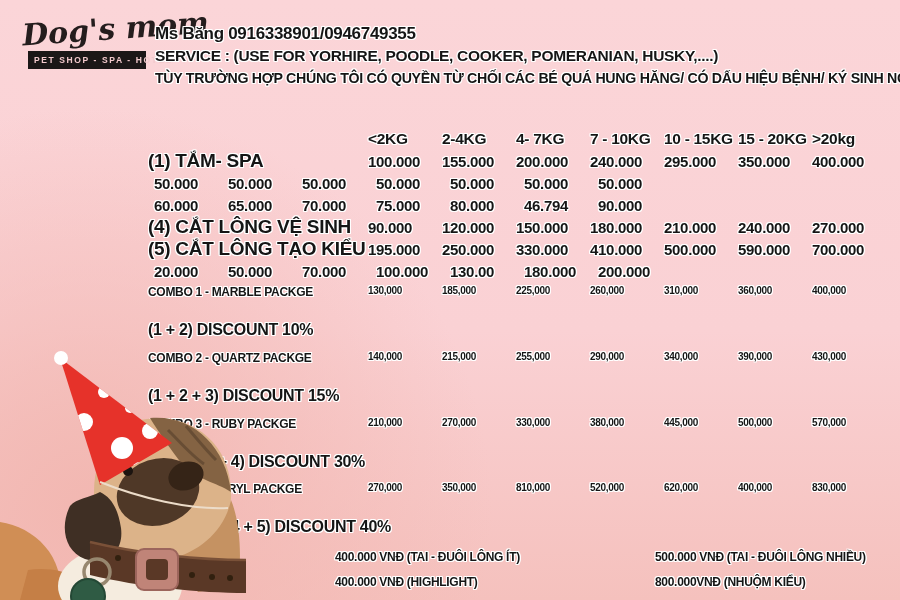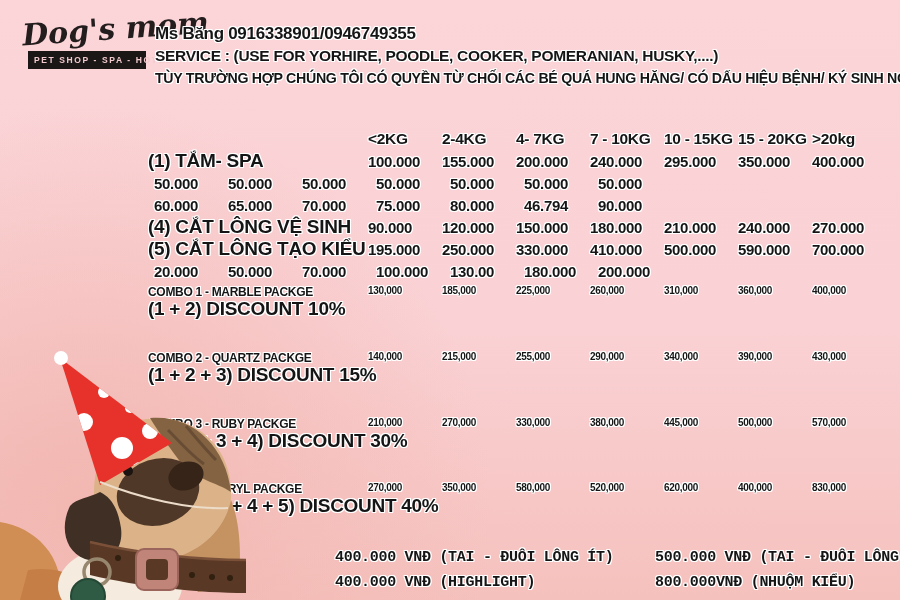--- a/index.html
+++ b/index.html
@@ -36,28 +36,28 @@
   
   .table { position:absolute; left:148px; top:88px;margin-top:40px; }
   .row { display:flex; height:22px; align-items:center; }
   .cell-label { width:214px; font-size:19px; }
   .cell-price { width:74px; padding-left:6px; font-size:15px; }
   .hdr-row .cell-price { font-size:15.5px; }
   
   .combos { position:absolute; left:148px; top:285px; width:740px; }
   .combo { position:absolute; left:0; width:740px; }
   .combo-name { position:absolute; left:0; top:0; font-size:12px; }
-  .combo-detail { position:absolute; left:0; top:13px; font-size:19px; }
+  .combo-detail { position:absolute; left:0; top:36px; font-size:16px; }
   .combo-prices { position:absolute; left:214px; top:0; display:flex; }
   .combo-prices .cell-price { font-size:10px; }
   
   .dye-label { position:absolute; left:148px; top:545px; font-size:15.5px; }
   .dye-left { position:absolute; left:335px; top:545px; }
   .dye-right { position:absolute; left:655px; top:545px; }
-  .dye-line { font-size:15px; line-height:25px;font-family:Liberation Mono, monospace; }
+  .dye-line { font-size:12px; line-height:25px; }
   
   .dog { position:absolute; left:0; top:330px; width:250px; height:270px; }
 </style>
 </head>
 <body>
 
 <div class="poster">
 
   <div class="logo">
     <div class="logo-name">Dog's mom</div>
@@ -189,21 +189,21 @@
         <div class="cell-price outlined">570,000</div>
       </div>
     </div>
 
     <div class="combo" style="top:197px;">
       <div class="combo-name outlined">COMBO 4 - BERYL PACKGE</div>
       <div class="combo-detail outlined">(1 + 2 + 3 + 4 + 5) DISCOUNT 40%</div>
       <div class="combo-prices">
         <div class="cell-price outlined">270,000</div>
         <div class="cell-price outlined">350,000</div>
-        <div class="cell-price outlined">580,000</div>
+        <div class="cell-price outlined">810,000</div>
         <div class="cell-price outlined">520,000</div>
         <div class="cell-price outlined">620,000</div>
         <div class="cell-price outlined">400,000</div>
         <div class="cell-price outlined">830,000</div>
       </div>
     </div>
   </div>
 
   <div class="dye-label outlined">NHUỘM:</div>
   <div class="dye-left">

